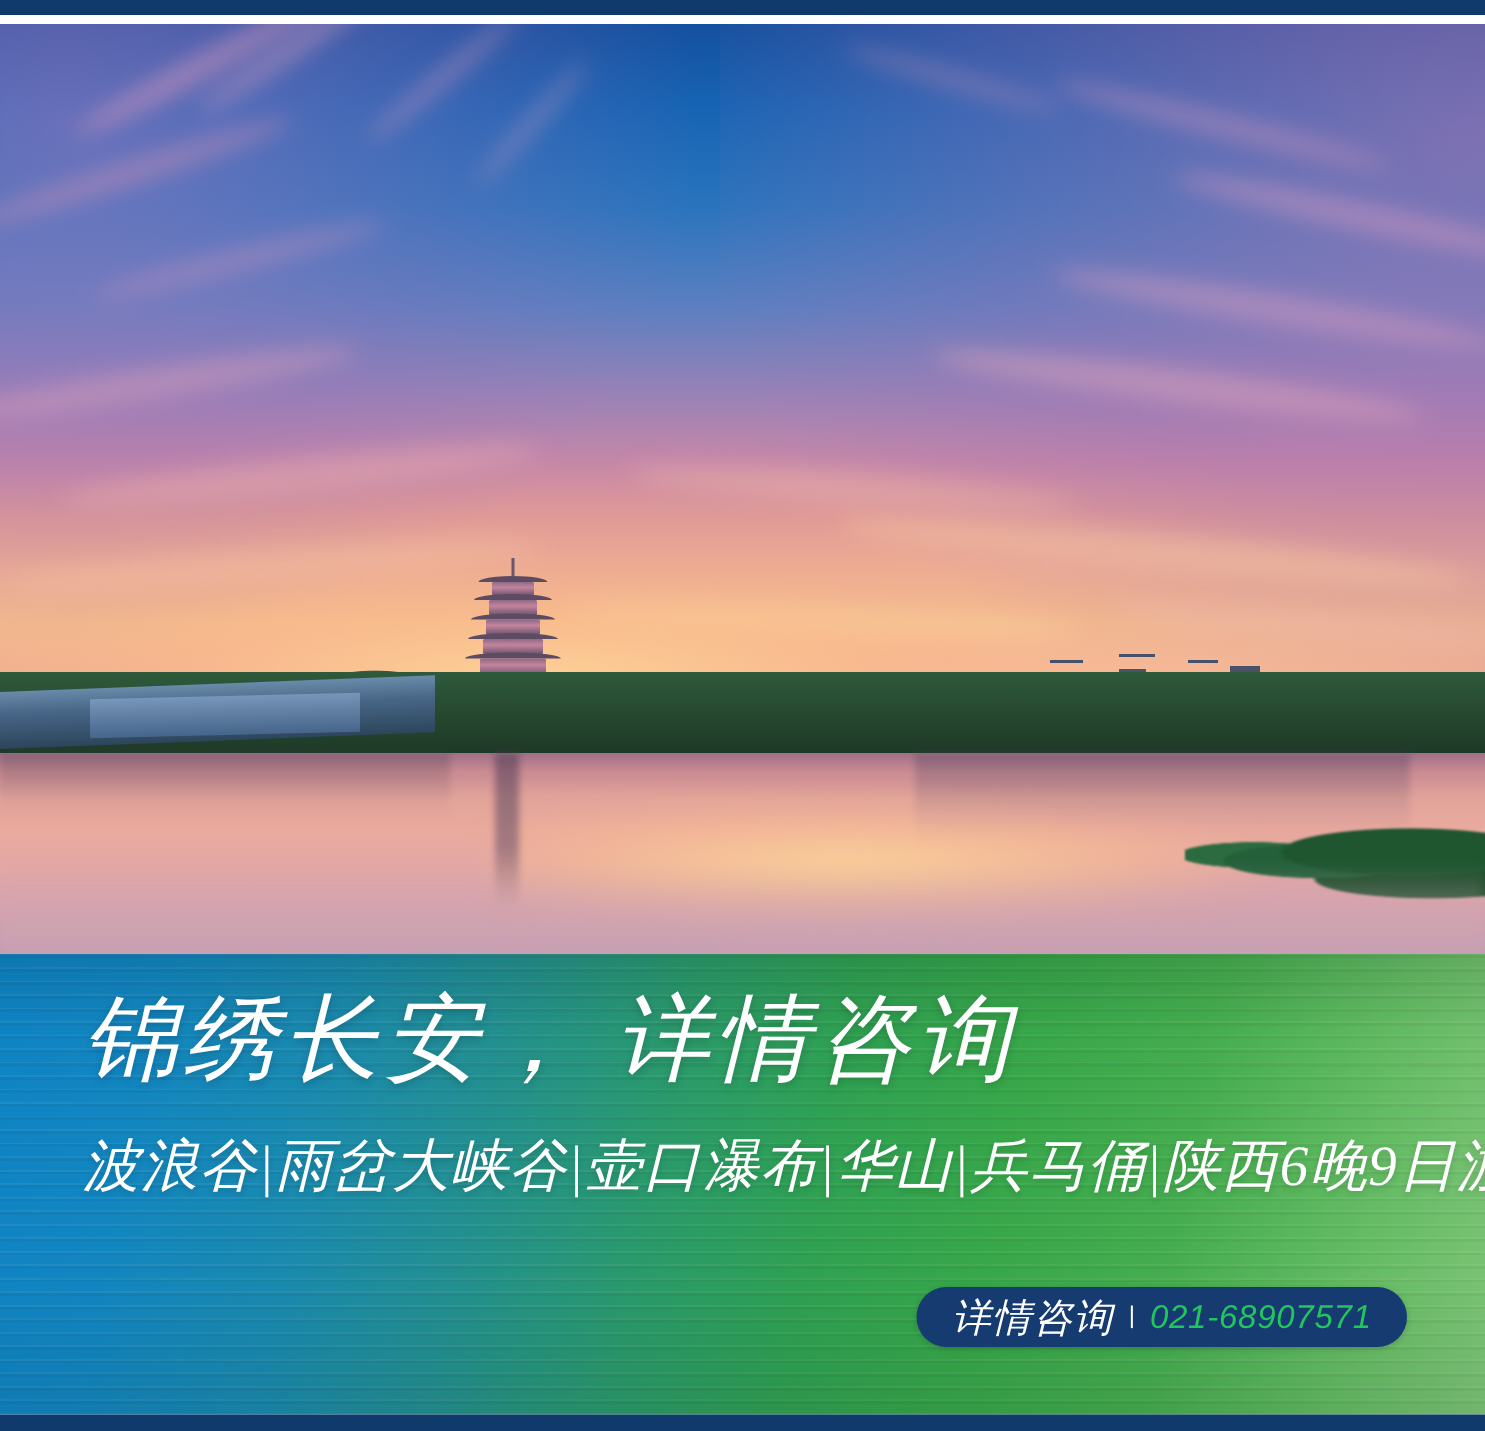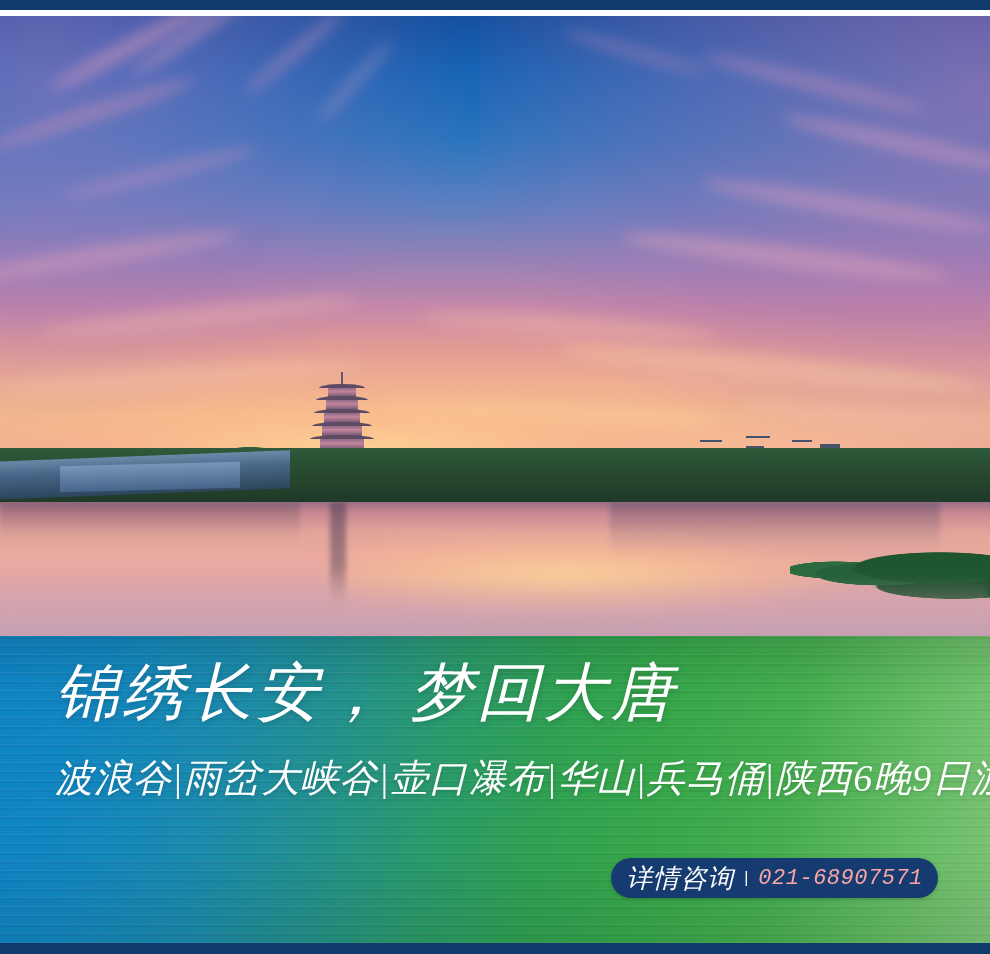--- a/index.html
+++ b/index.html
@@ -229,22 +229,22 @@
     font-style:italic;
     white-space:nowrap;
   }
   .cta-sep{
     display:inline-block;
     margin:0 10px;
     color:#ffffff;
     font-style:normal;
   }
   .cta-phone{
-    font-family:Liberation Mono, monospace;
-    font-size:22px;color:#fca5a5;font-style:italic;letter-spacing:.5px;
+    font-family:Liberation Sans, sans-serif;
+    font-size:22px;color:#22c55e;font-style:italic;letter-spacing:.5px;
   }
 </style>
 </head>
 <body>
 
 <div id="banner">
 
   <div class="rule-top"></div>
 
   <div class="photo">
@@ -321,21 +321,21 @@
     <div class="refl" style="left:0px;top:486px;width:300px;height:44px;background:linear-gradient(to bottom,rgba(70,58,72,.5) 0%,rgba(160,120,140,.12) 80%,rgba(0,0,0,0) 100%);"></div>
     <div class="lilies"></div>
     <div class="lake-smooth"></div>
   </div>
 
   <div class="band">
     <div class="band-scan"></div>
     <div class="band-shade"></div>
   </div>
 
-  <div class="headline">锦绣长安， 梦回大唐</div>
+  <div class="headline">锦绣长安， 详情咨询</div>
   <div class="subline">波浪谷|雨岔大峡谷|壶口瀑布|华山|兵马俑|陕西6晚9日游</div>
 
   <div class="cta">
     <span class="cta-label">详情咨询</span>
     <span class="cta-sep">|</span>
     <span class="cta-phone">021-68907571</span>
   </div>
 
   <div class="rule-bottom"></div>
 </div>

